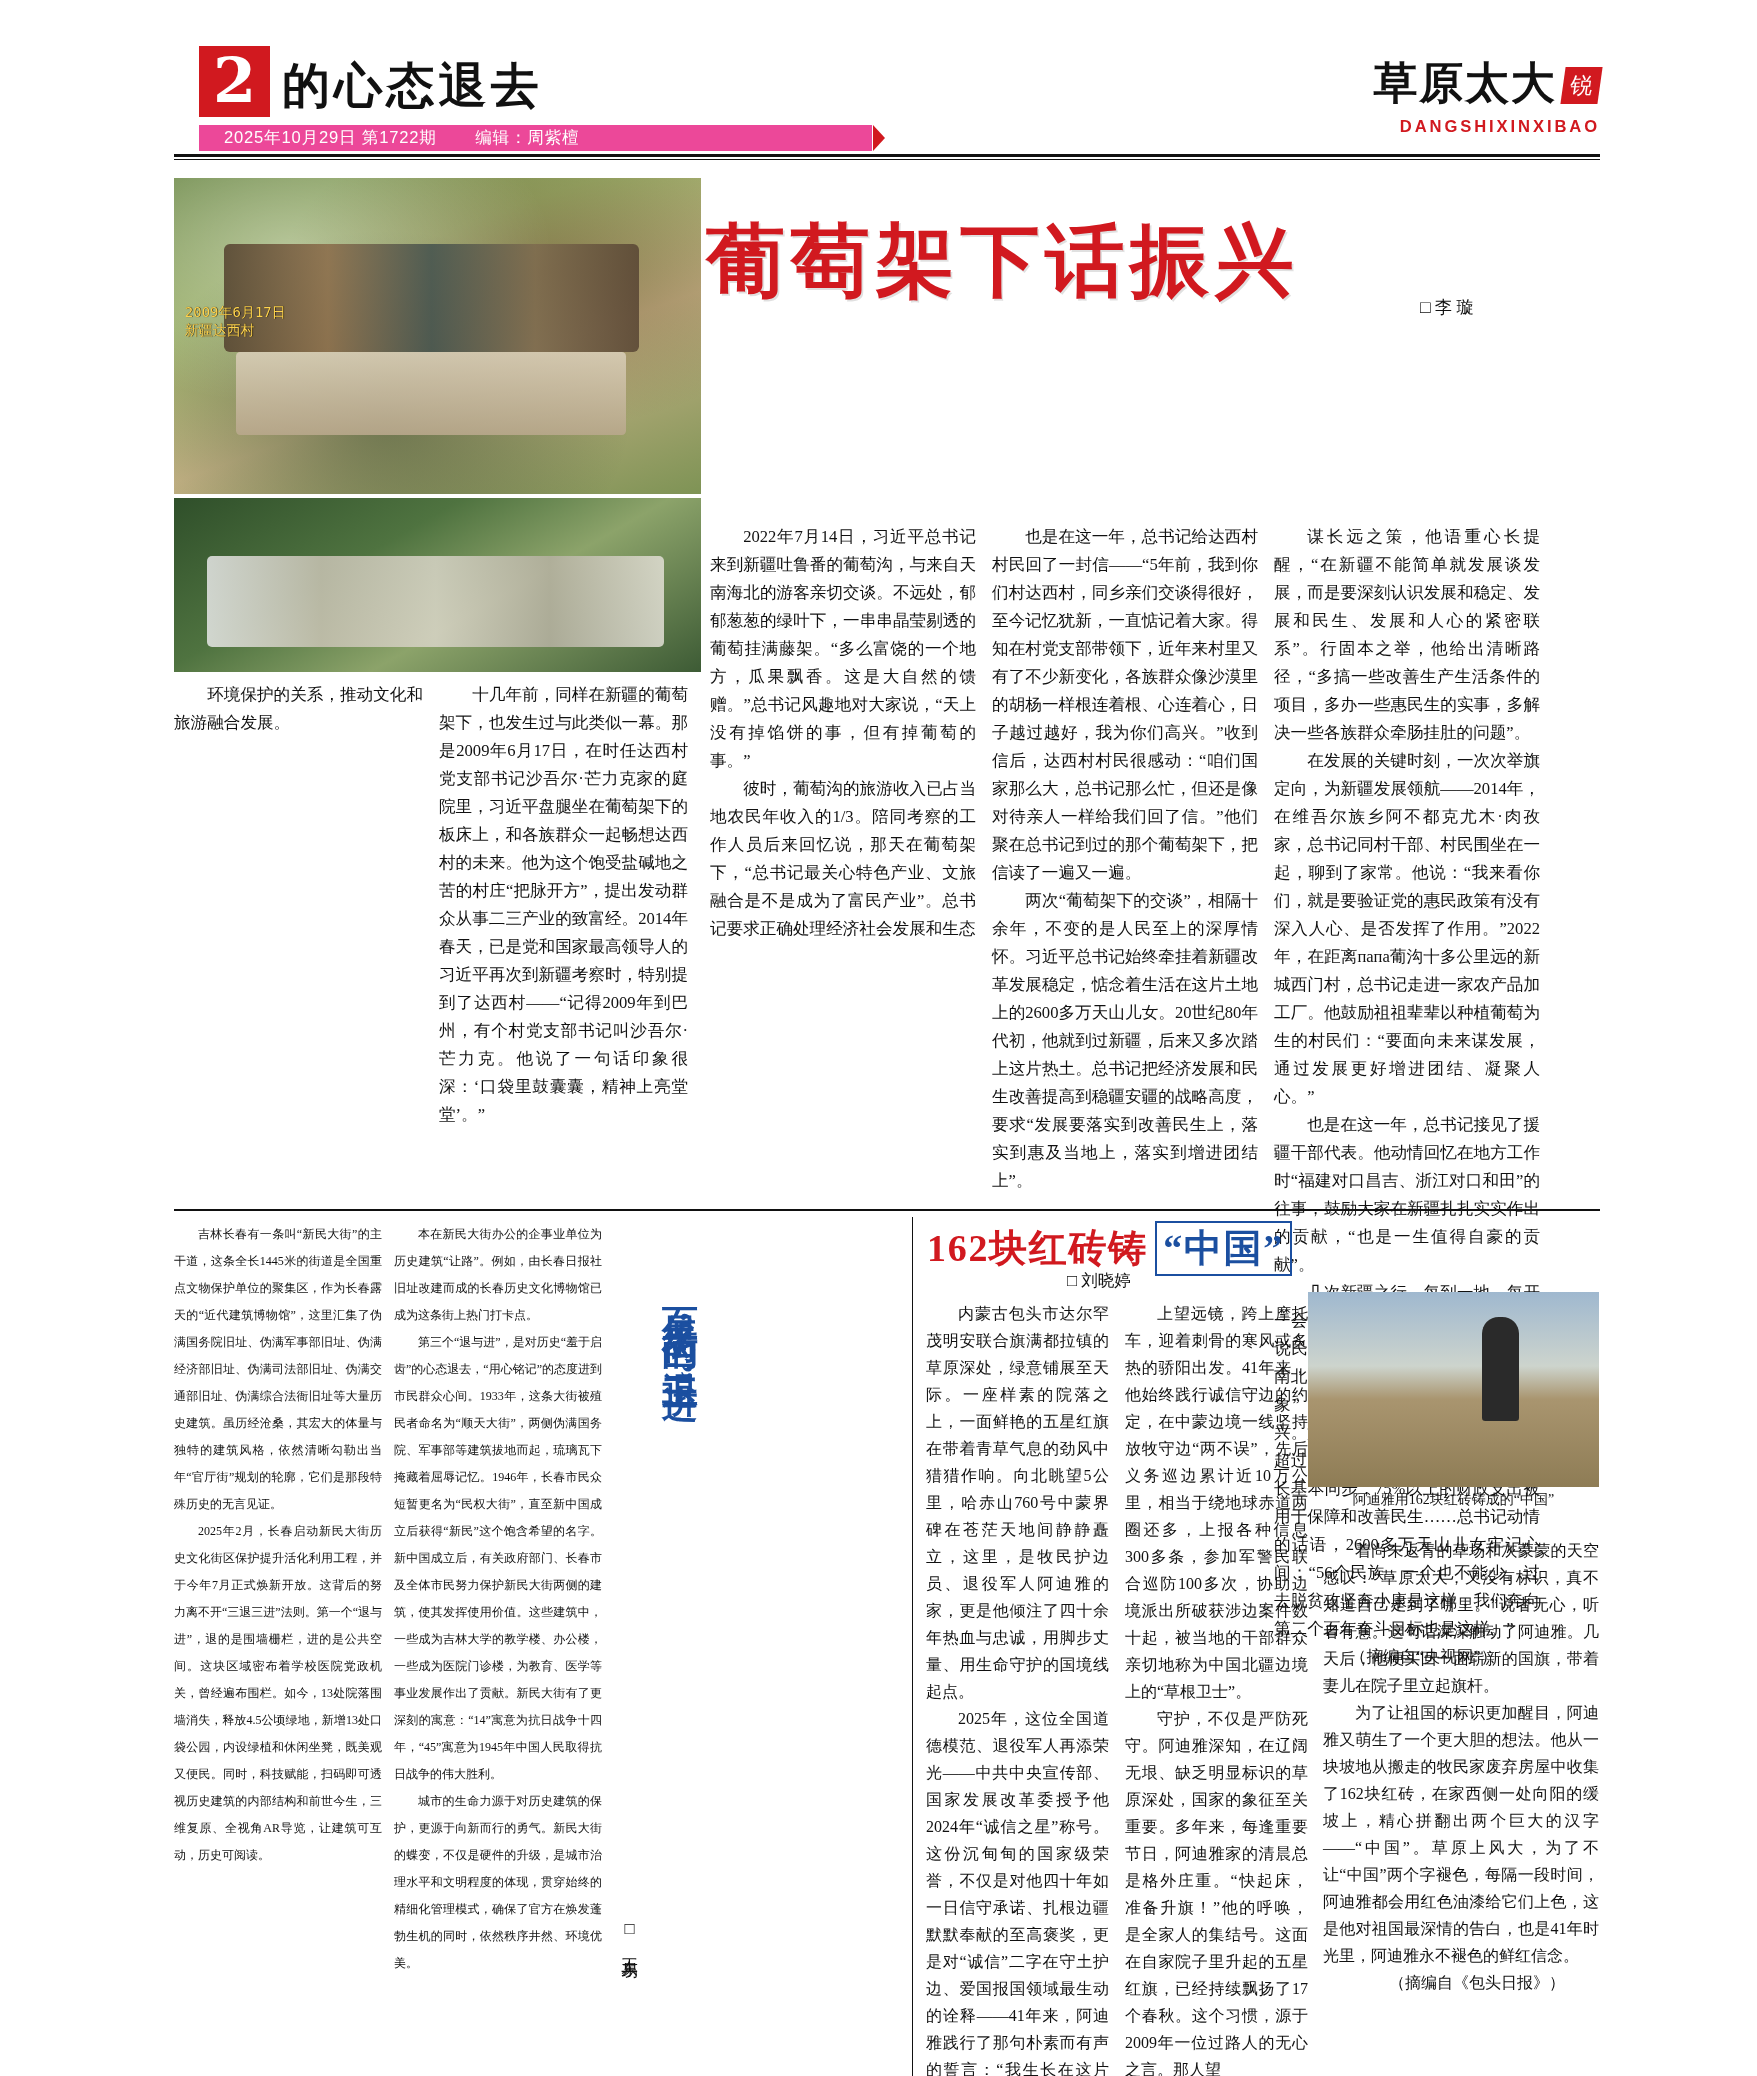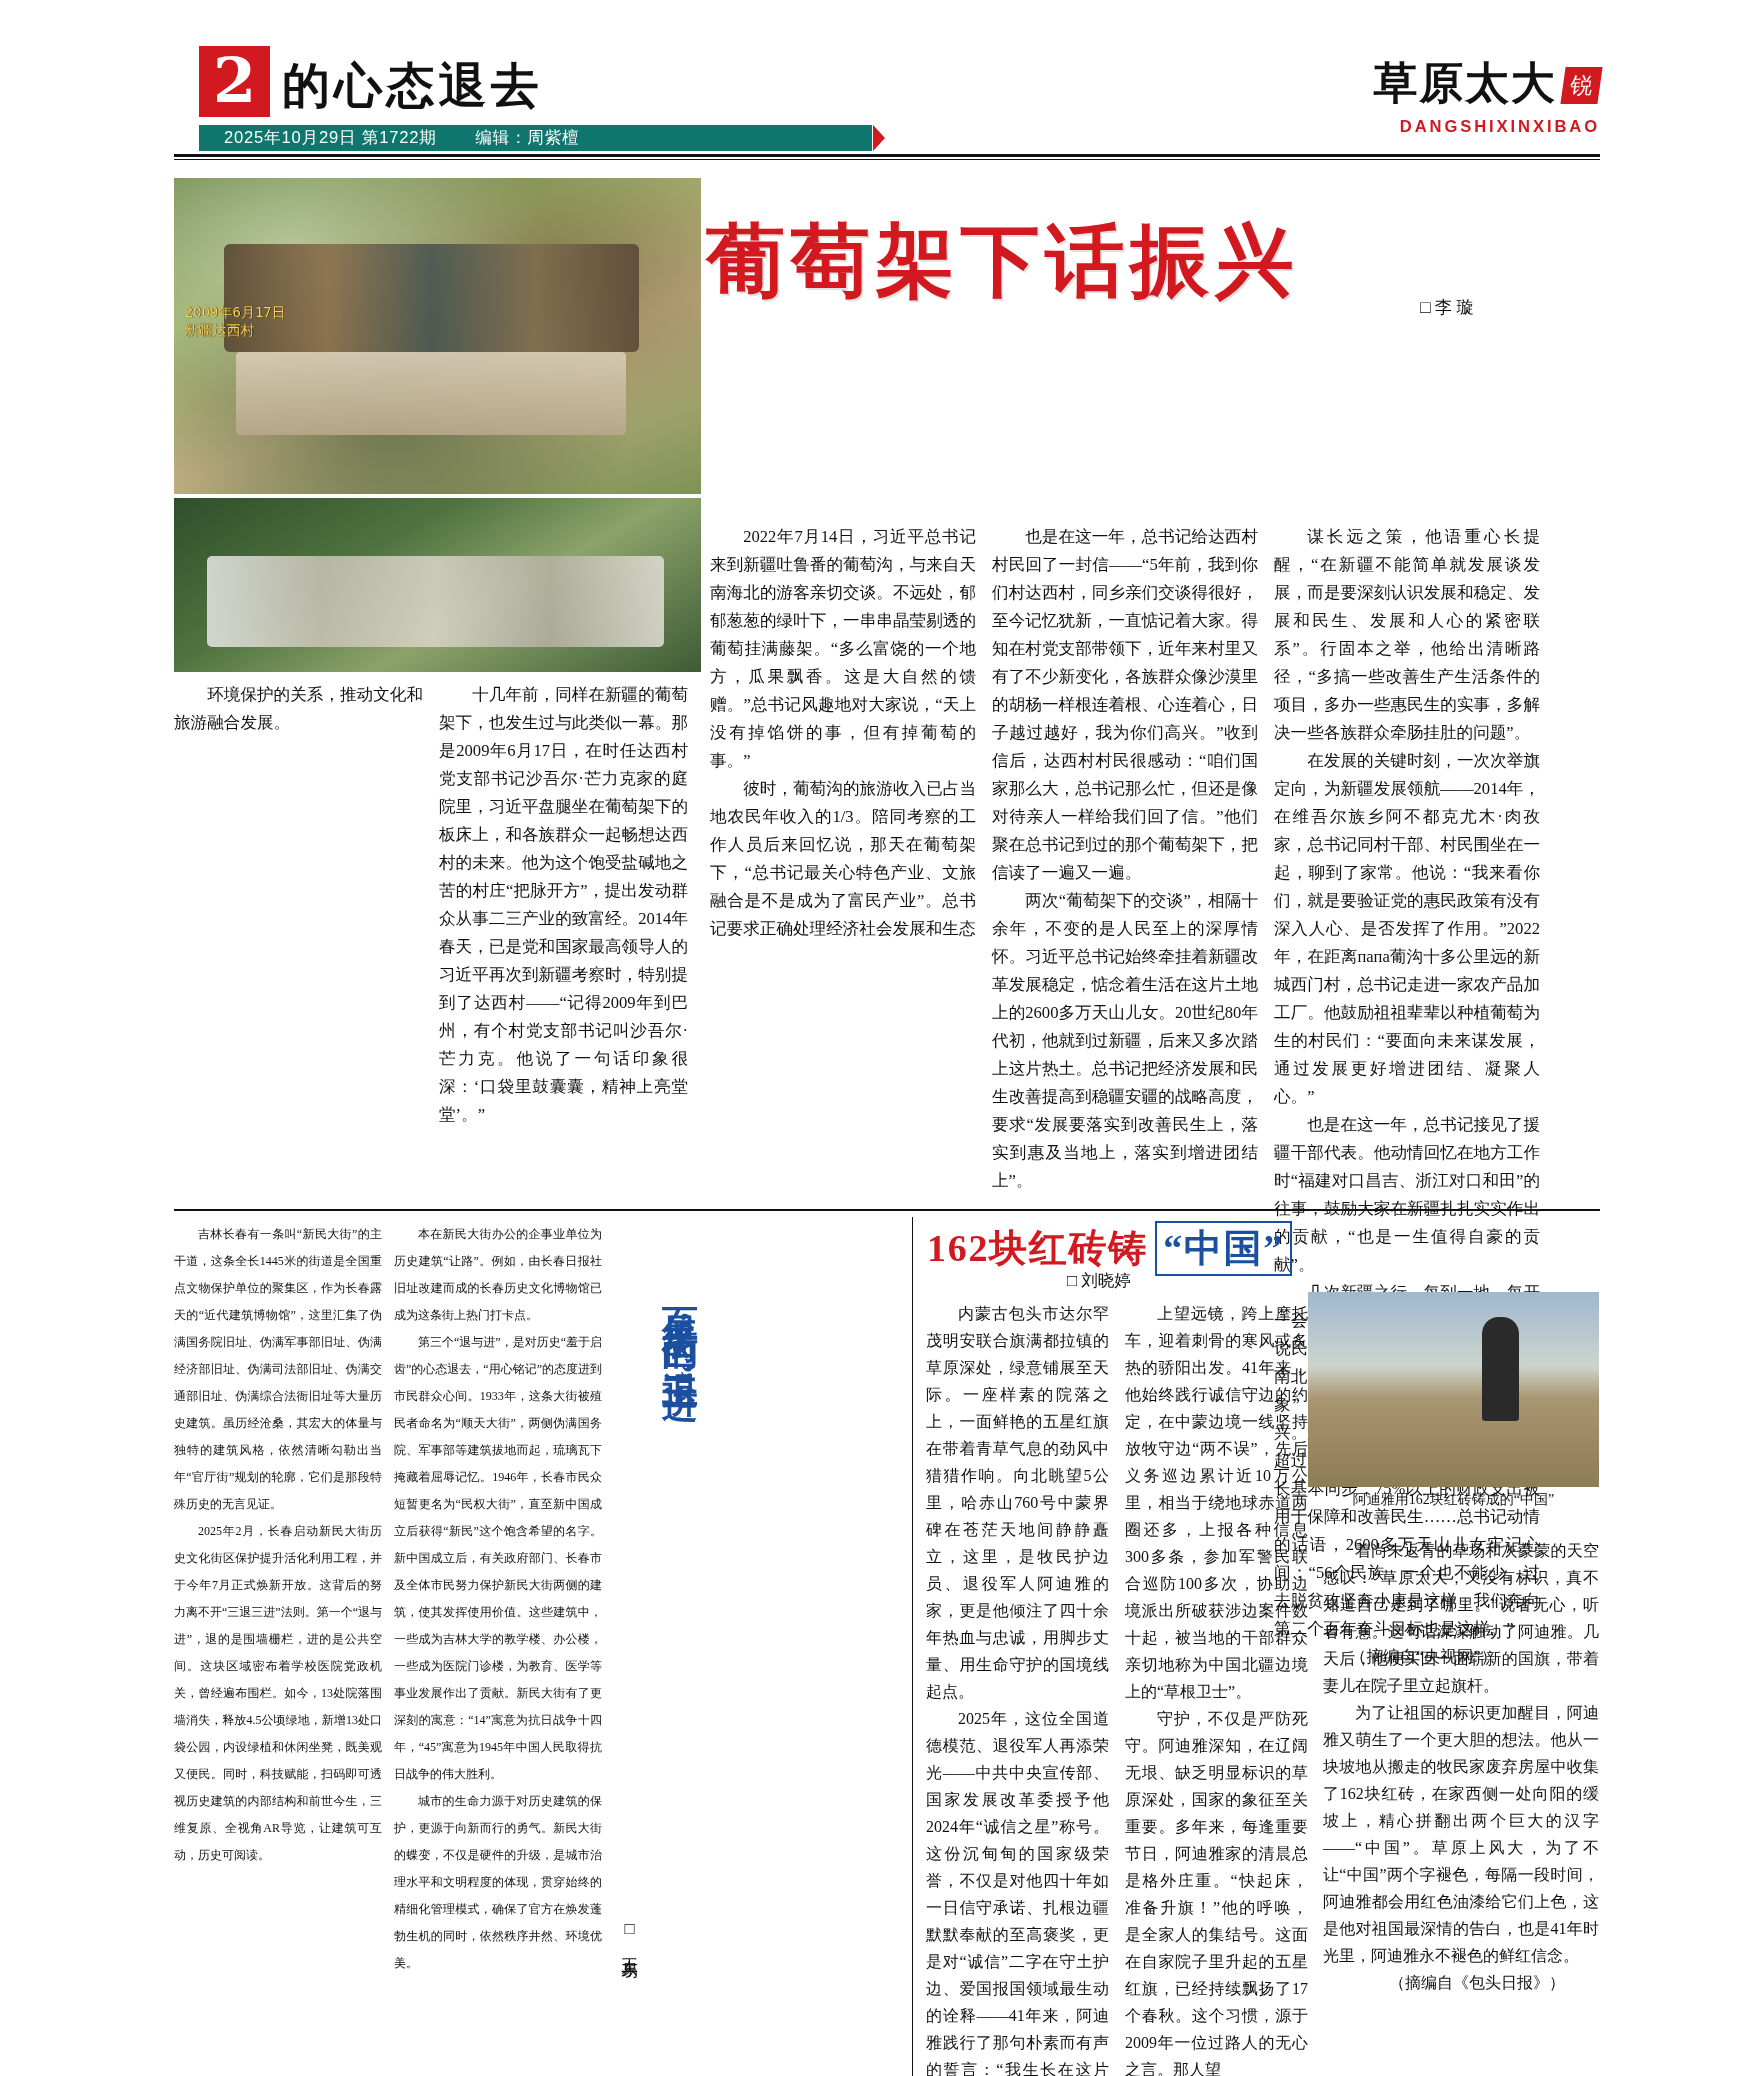--- a/index.html
+++ b/index.html
@@ -43,21 +43,21 @@
     font-size: 48px;
     font-weight: bold;
     letter-spacing: 4.2px;
     font-family: "Liberation Serif", serif;
     color: #111;
   }
   .date-bar {
     position: absolute;
     left: 25px; top: 79px;
     width: 673px; height: 26px;
-    background: #0f766e;
+    background: #ec4899;
     color: #fff;
     font-size: 16.6px;
     line-height: 26px;
     padding-left: 25px;
     letter-spacing: 0.8px;
     font-family: "Liberation Sans", sans-serif;
   }
   .date-bar .editor { margin-left: 33px; }
   .date-bar:after {
     content: "";

